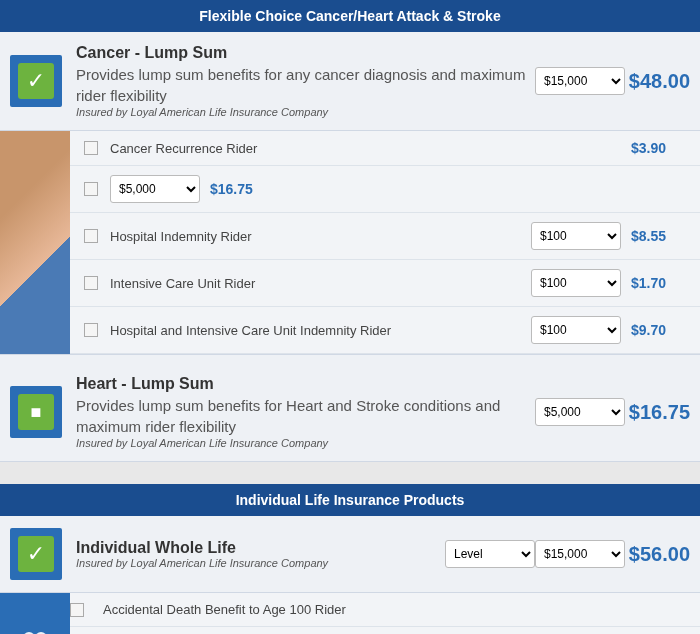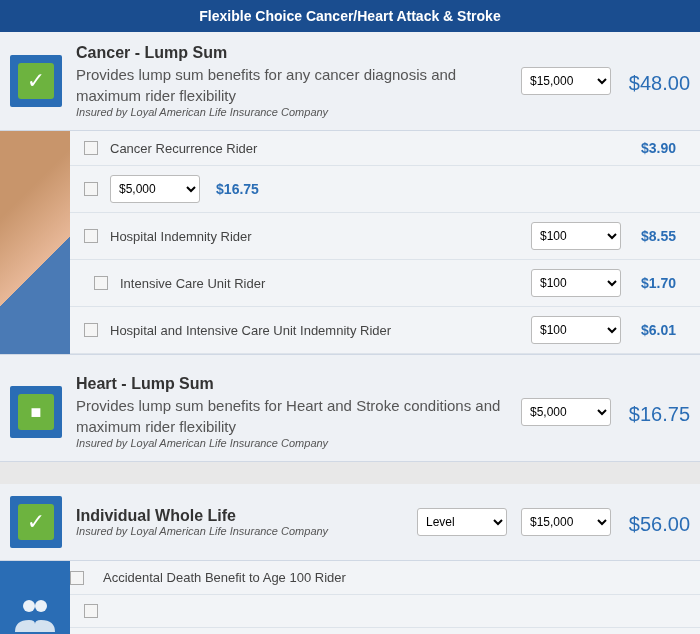--- a/index.html
+++ b/index.html
@@ -86,27 +86,27 @@
     }
 
     .product-desc-italic {
       font-style: italic;
       font-size: 11px;
       color: #555;
     }
 
     .product-controls {
       display: flex;
-      align-items: flex-end;
-      gap: 14px;
+      align-items: center;
+      gap: 0;
     }
 
     .price-main {
       font-size: 20px;
-      font-weight: normal;
+      font-weight: bold;
       color: #2a6db5;
       min-width: 65px;
       text-align: right;
     }
 
     select.amount-select {
       border: 1px solid #bbb;
       background: white;
       padding: 3px 4px;
       font-size: 12px;
@@ -139,21 +139,21 @@
       flex: 1;
       font-size: 13px;
       color: #444;
     }
 
     .rider-price {
       font-size: 14px;
       font-weight: bold;
       color: #2a6db5;
       min-width: 55px;
-      text-align: center;
+      text-align: left;
     }
 
     .rider-controls {
       display: flex;
       align-items: center;
       gap: 10px;
     }
 
     .thumbnail-img {
       width: 100%;
@@ -254,21 +254,21 @@
         <div class="rider-controls">
           <select class="amount-select">
             <option selected="">$100</option>
             <option>$200</option>
             <option>$300</option>
           </select>
           <span class="rider-price">$8.55</span>
         </div>
       </div>
 
-      <div class="rider-row" style="padding-left: 24px;">
+      <div class="rider-row" style="padding-left: 14px;">
         <span class="rider-checkbox"></span>
         <span class="rider-name">Intensive Care Unit Rider</span>
         <div class="rider-controls">
           <select class="amount-select">
             <option selected="">$100</option>
             <option>$200</option>
             <option>$300</option>
           </select>
           <span class="rider-price">$1.70</span>
         </div>
@@ -276,21 +276,21 @@
 
       <div class="rider-row" style="padding-left: 14px;">
         <span class="rider-checkbox"></span>
         <span class="rider-name">Hospital and Intensive Care Unit Indemnity Rider</span>
         <div class="rider-controls">
           <select class="amount-select">
             <option selected="">$100</option>
             <option>$200</option>
             <option>$300</option>
           </select>
-          <span class="rider-price">$6.01</span>
+          <span class="rider-price">$9.70</span>
         </div>
       </div>
 
     </div>
   </div>
 
   <div style="height: 8px; background: #eef1f5;"></div>
 
   <div class="heart-product-row">
     <div class="product-icon">
@@ -310,20 +310,23 @@
       </select>
       <div class="price-main">$16.75</div>
     </div>
   </div>
 
 </div>
 
 <div class="section-gap"></div>
 
 <div class="section-container">
+  <div class="section-header">
+    <span>Individual Life Insurance Products</span>
+  </div>
 
   <div class="product-row">
     <div class="product-icon">
       <div class="checkmark-icon">✓</div>
     </div>
     <div class="product-info">
       <div class="product-name">Individual Whole Life</div>
       <div class="product-desc-italic">Insured by Loyal American Life Insurance Company</div>
     </div>
     <div class="product-controls">

